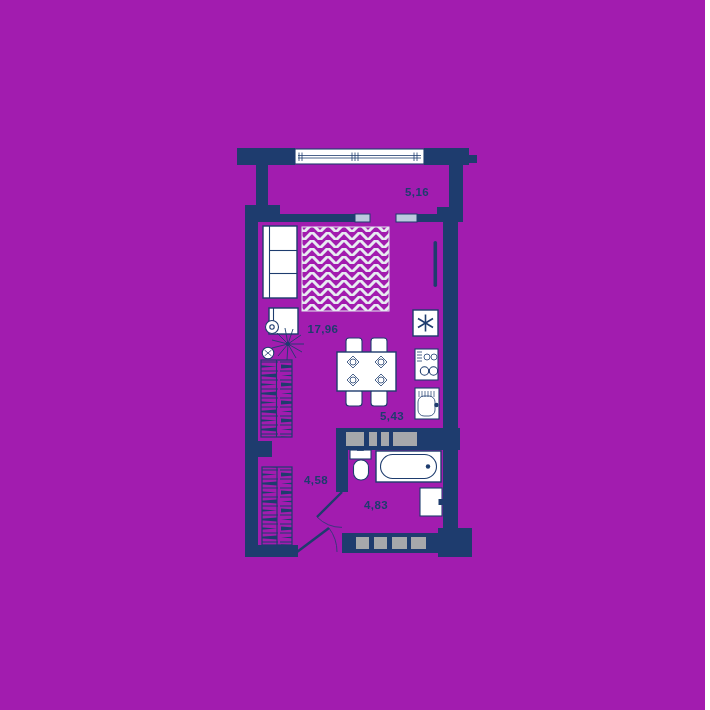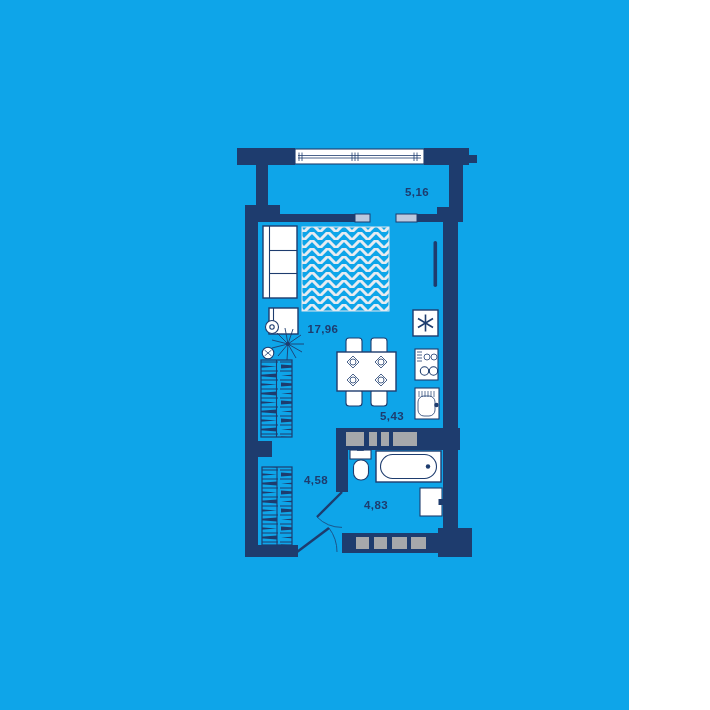--- a/index.html
+++ b/index.html
@@ -1,16 +1,16 @@
 <!DOCTYPE html>
 <html><head>
 <meta charset="utf-8">
 <style>
   html,body{margin:0;padding:0;background:#ffffff;width:710px;height:710px;overflow:hidden}
-  .stage{position:relative;width:629px;height:710px;background:#0ea5e9}
+  .stage{position:relative;width:705px;height:710px;background:#a21caf}
   svg{position:absolute;left:0;top:0}
   .wall{fill:#1e3c6e}
   .win{fill:#bcc9df;stroke:#1e3c6e;stroke-width:1}
   .shaft{fill:#a6a8ab}
   .ol{fill:#ffffff;stroke:#1e3c6e;stroke-width:1.4}
   .ol2{fill:#ffffff;stroke:#1e3c6e;stroke-width:1.1}
   .ln{stroke:#1e3c6e;fill:none;stroke-width:1.1}
   .thin{stroke:#1e3c6e;fill:none;stroke-width:0.8}
   .leaf{stroke:#1e3c6e;stroke-width:2.4;fill:none}
   .arc{stroke:#1e3c6e;stroke-width:0.9;fill:none;opacity:.85}

